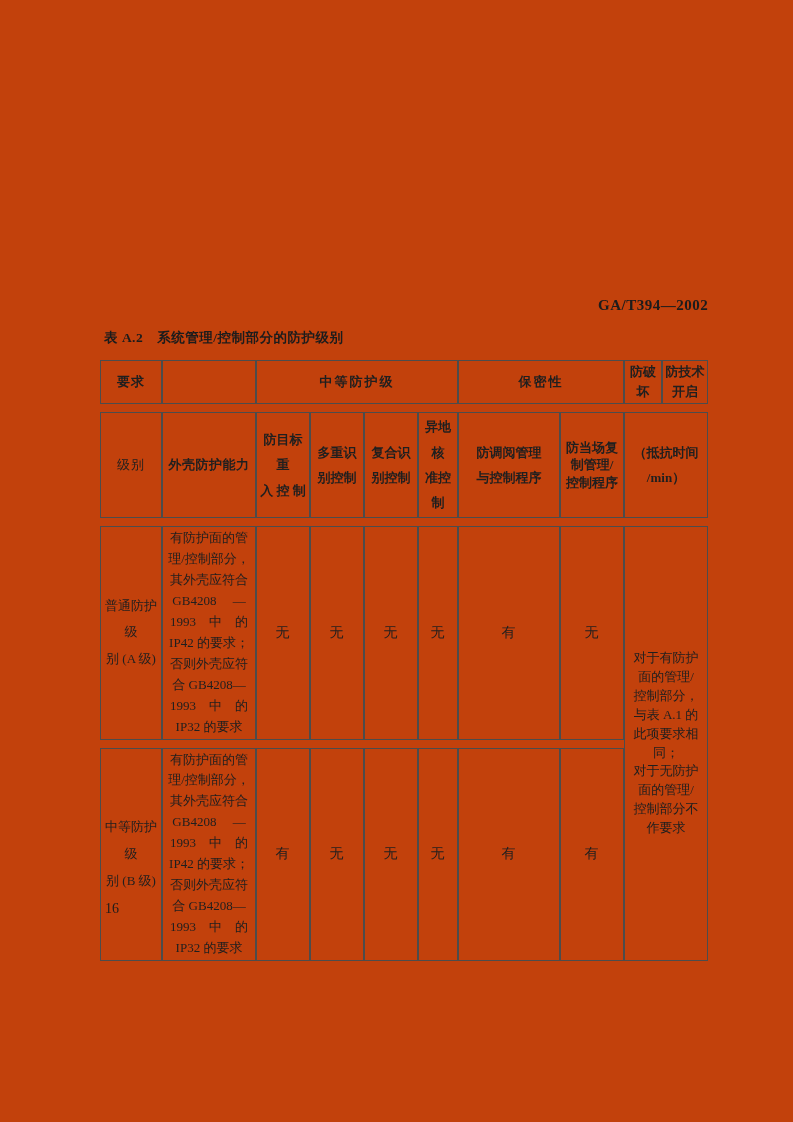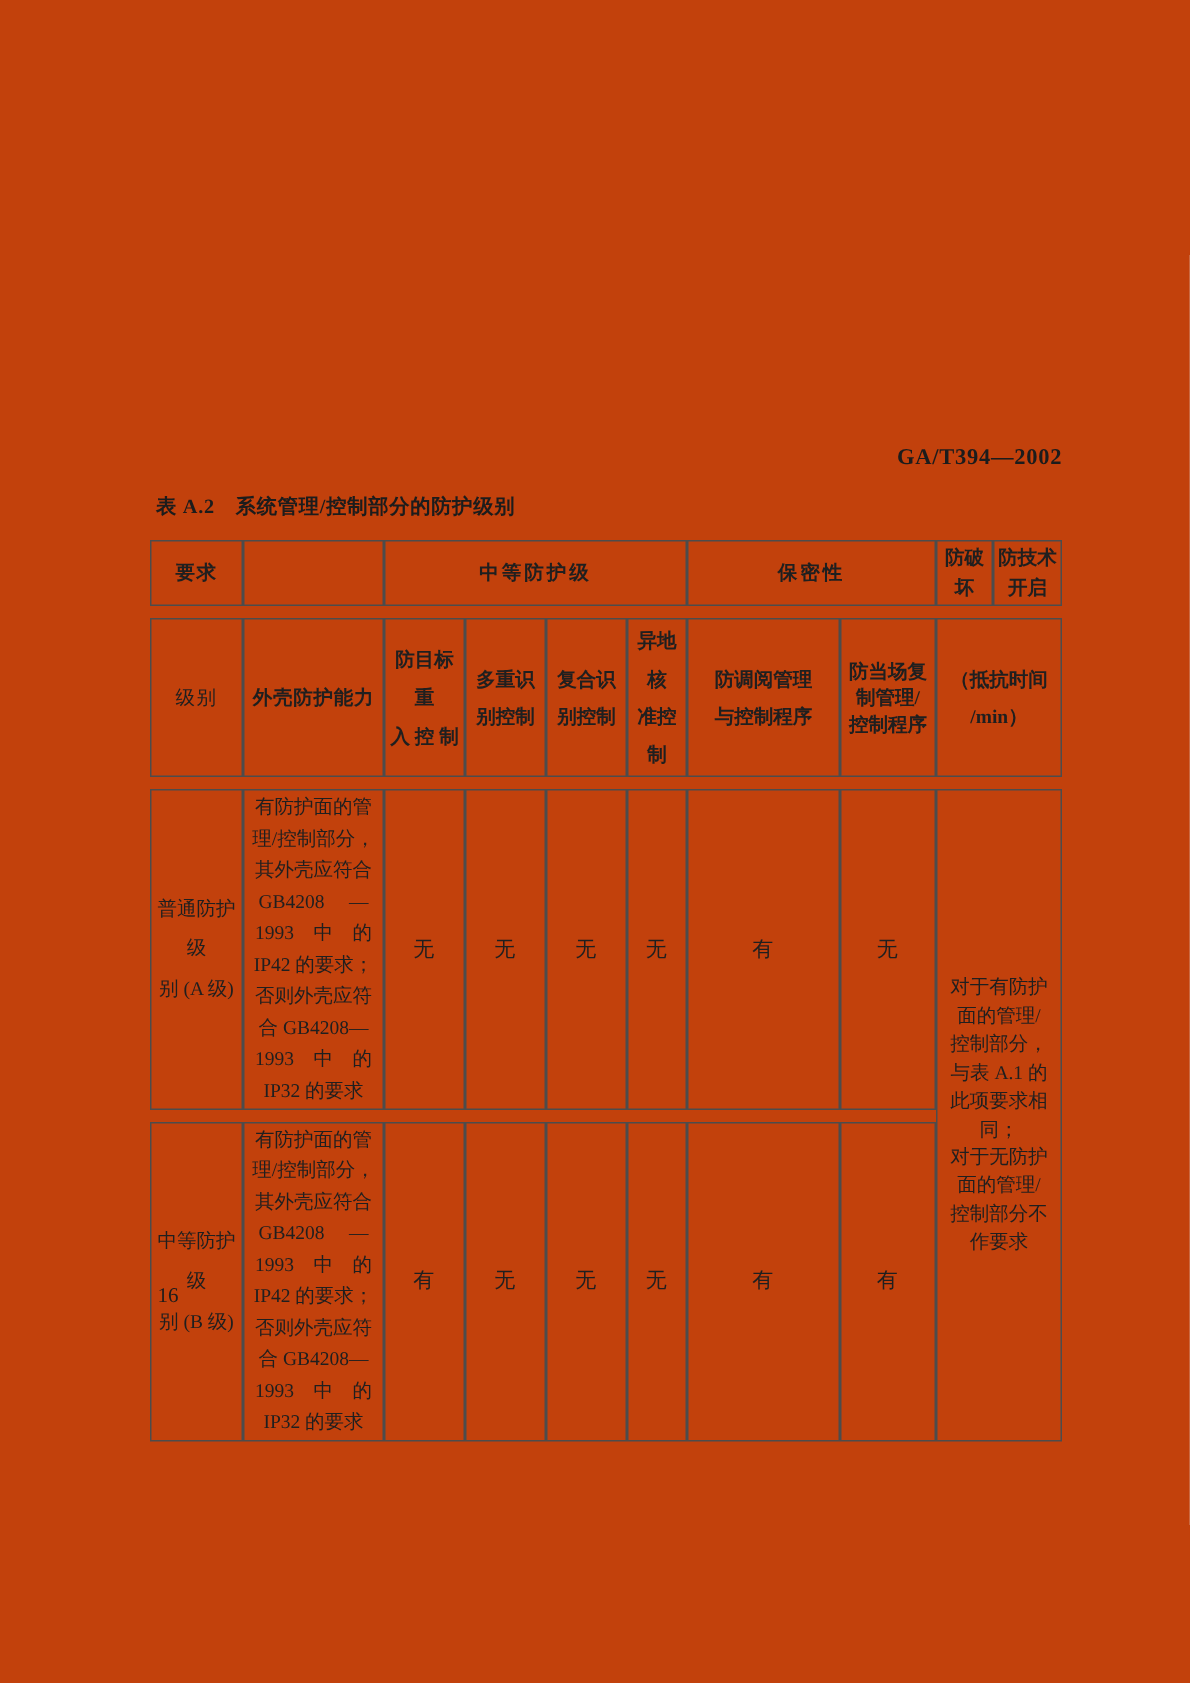--- a/index.html
+++ b/index.html
@@ -56,21 +56,21 @@
     text-align:left;padding:0 7px;line-height:2.05;
   }
   td.desc-cell{
     text-align:left;padding:0 7px;line-height:1.615;
   }
   td.value-cell{font-size:14px;letter-spacing:1px;}
   td.notes-cell{
     text-align:left;padding:0 9px;line-height:1.46;margin-top:25px;
   }
   .page-number{
-    position:absolute;left:105px;top:857px;
+    position:absolute;left:105px;top:901px;
     font-size:14px;
   }
 </style>
 </head>
 <body>
 
 <div class="page">
 
   <div class="doc-number">GA/T394—2002</div>
 

